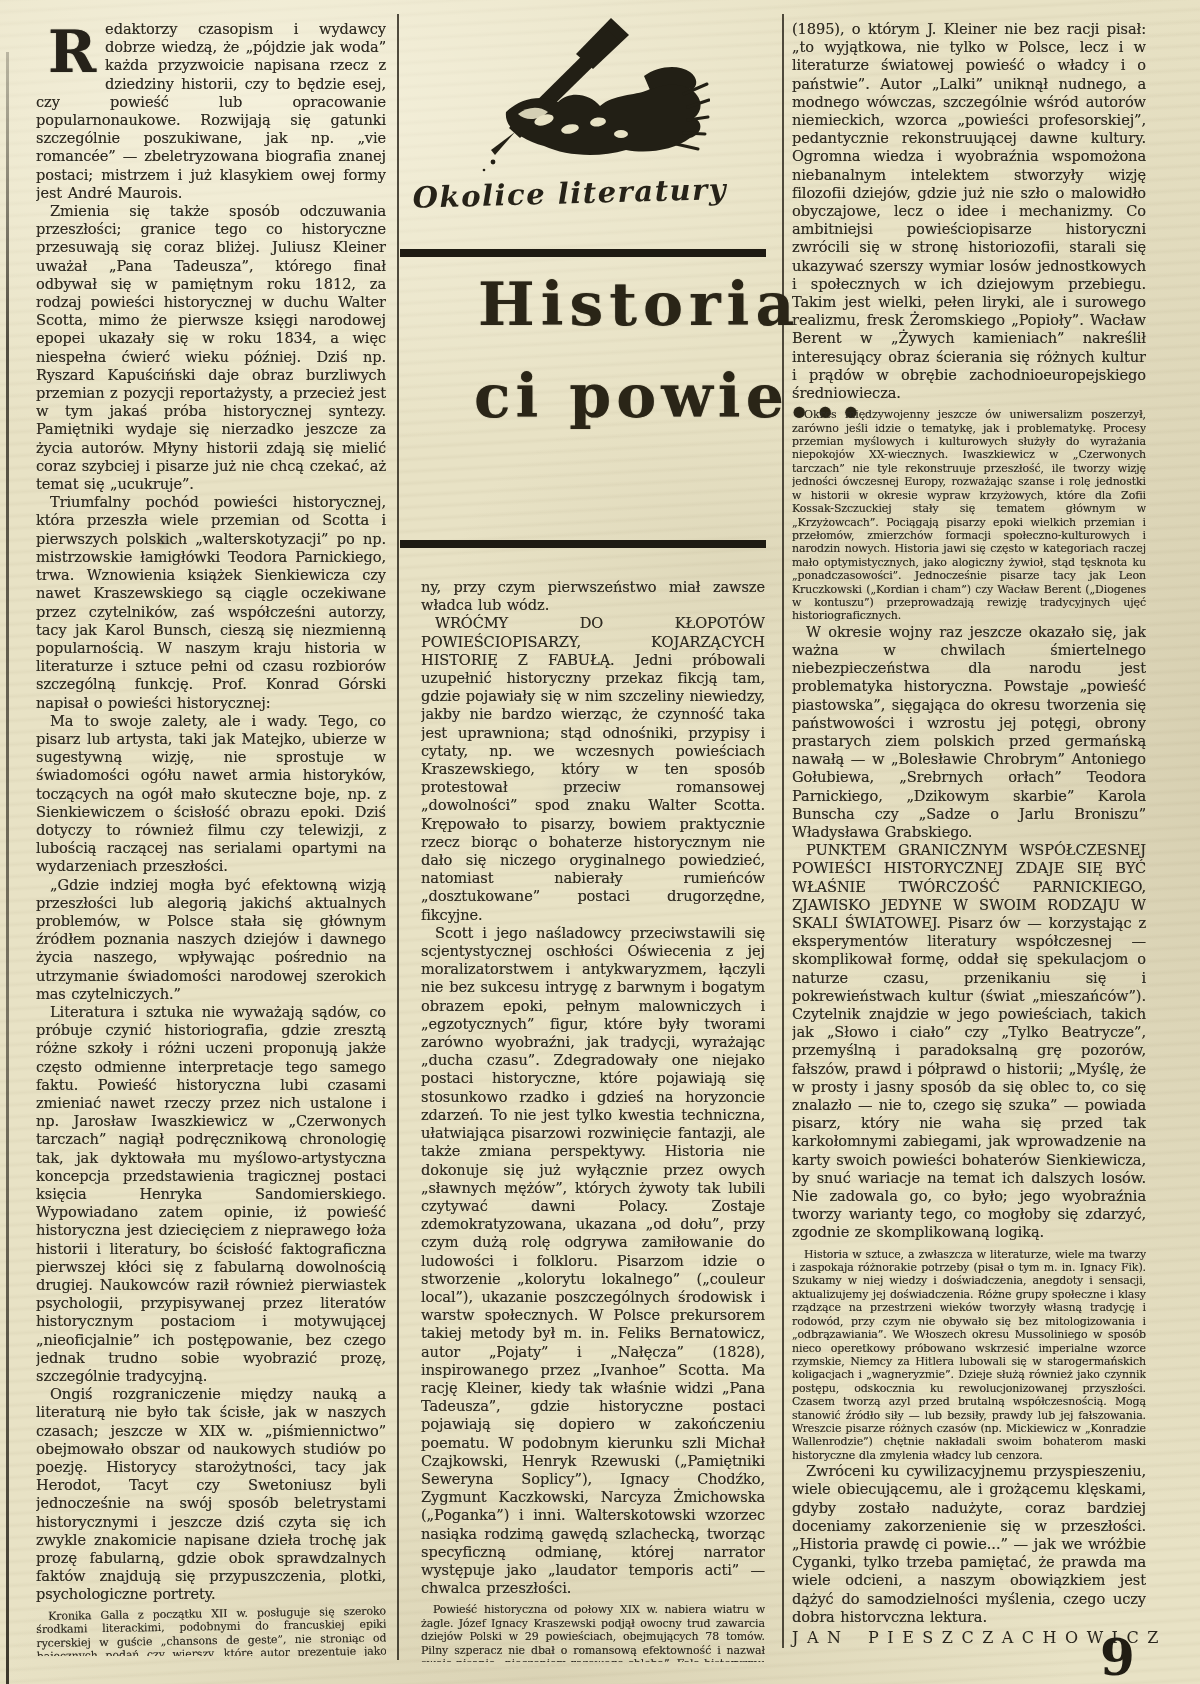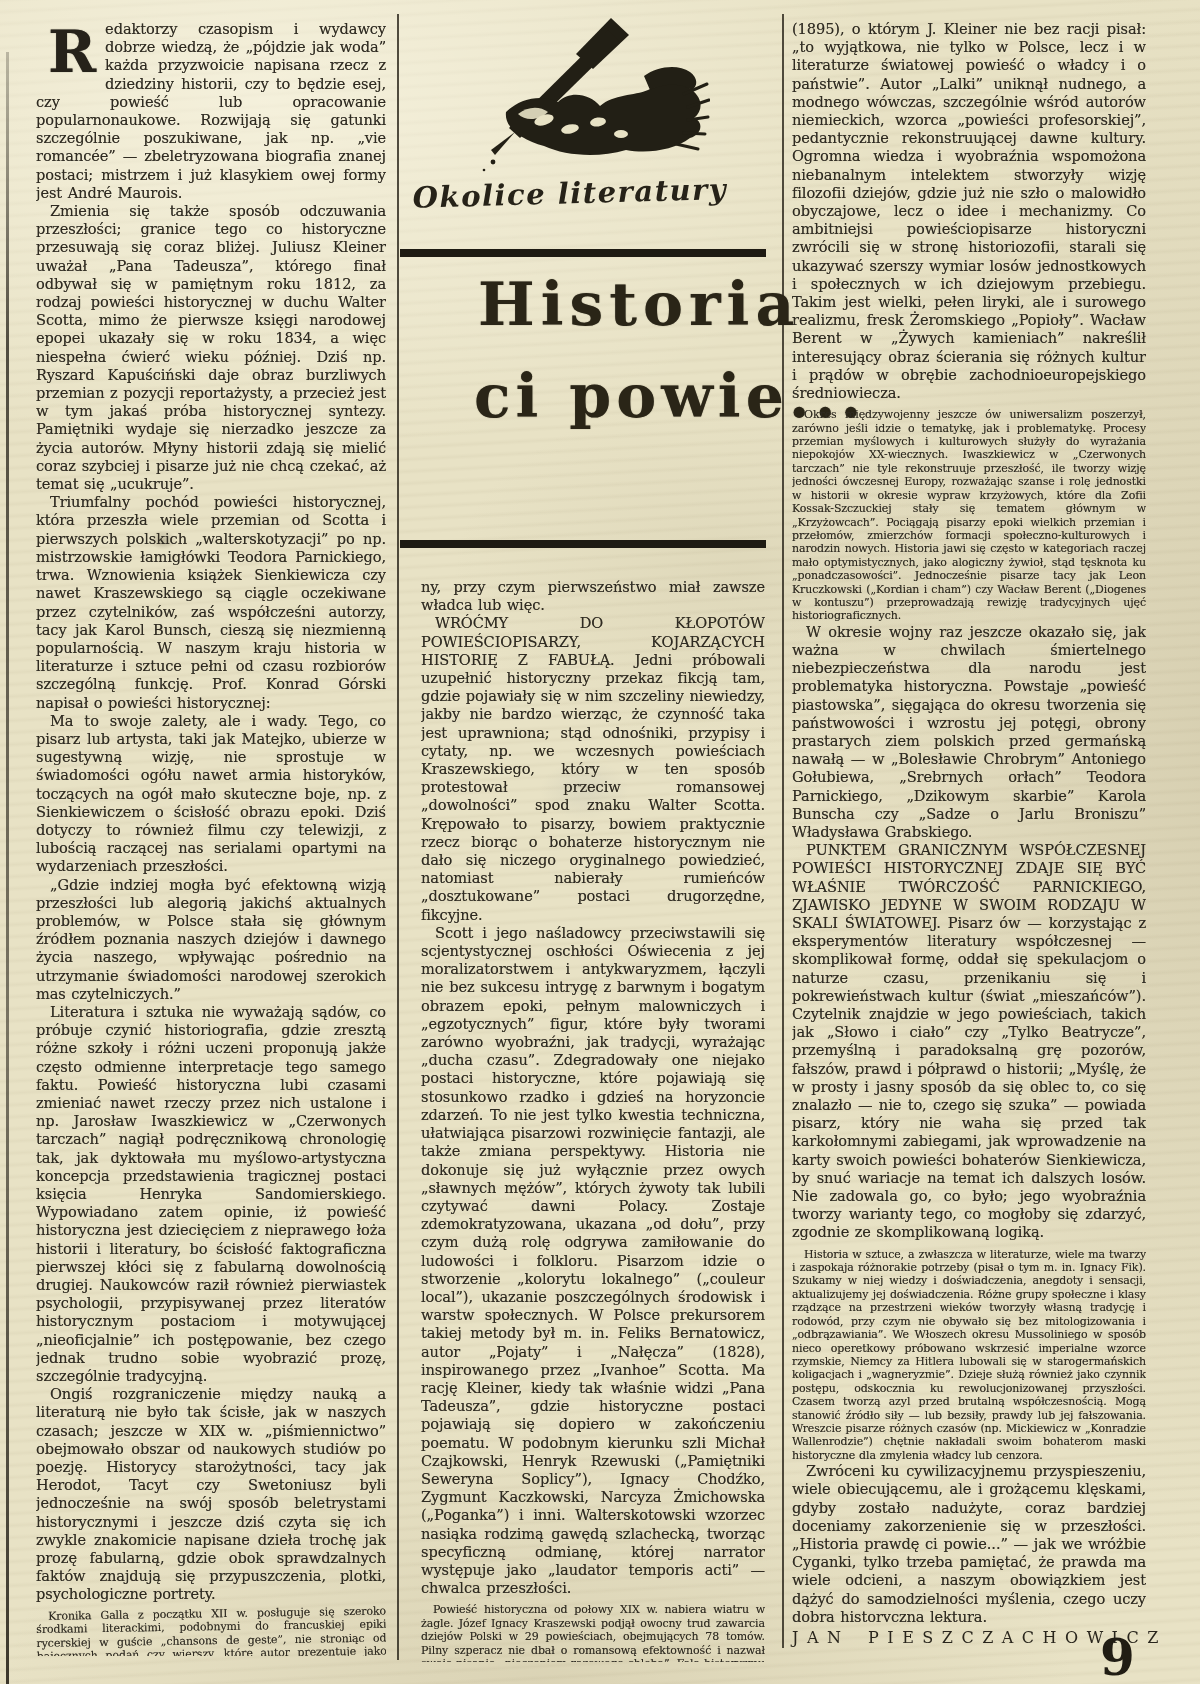--- a/index.html
+++ b/index.html
@@ -169,21 +169,21 @@
     <div class="script">Okolice literatury</div>
     <div class="hrule hrule-top"></div>
     <h1 class="title">
       <span class="t1">Historia</span>
       <span class="t3">ci powie...</span>
     </h1>
     <div class="hrule hrule-bottom"></div>
   </header>
 
   <section class="col col-mid">
-    <p class="para flush">ny, przy czym pierwszeństwo miał zawsze władca lub więc.</p>
+    <p class="para flush">ny, przy czym pierwszeństwo miał zawsze władca lub wódz.</p>
     <p class="para">WRÓĆMY DO KŁOPOTÓW POWIEŚCIOPISARZY, KOJARZĄCYCH HISTORIĘ Z FABUŁĄ. Jedni próbowali uzupełnić historyczny przekaz fikcją tam, gdzie pojawiały się w nim szczeliny niewiedzy, jakby nie bardzo wierząc, że czynność taka jest uprawniona; stąd odnośniki, przypisy i cytaty, np. we wczesnych powieściach Kraszewskiego, który w ten sposób protestował przeciw romansowej „dowolności” spod znaku Walter Scotta. Krępowało to pisarzy, bowiem praktycznie rzecz biorąc o bohaterze historycznym nie dało się niczego oryginalnego powiedzieć, natomiast nabierały rumieńców „dosztukowane” postaci drugorzędne, fikcyjne.</p>
     <p class="para">Scott i jego naśladowcy przeciwstawili się scjentystycznej oschłości Oświecenia z jej moralizatorstwem i antykwaryzmem, łączyli nie bez sukcesu intrygę z barwnym i bogatym obrazem epoki, pełnym malowniczych i „egzotycznych” figur, które były tworami zarówno wyobraźni, jak tradycji, wyrażając „ducha czasu”. Zdegradowały one niejako postaci historyczne, które pojawiają się stosunkowo rzadko i gdzieś na horyzoncie zdarzeń. To nie jest tylko kwestia techniczna, ułatwiająca pisarzowi rozwinięcie fantazji, ale także zmiana perspektywy. Historia nie dokonuje się już wyłącznie przez owych „sławnych mężów”, których żywoty tak lubili czytywać dawni Polacy. Zostaje zdemokratyzowana, ukazana „od dołu”, przy czym dużą rolę odgrywa zamiłowanie do ludowości i folkloru. Pisarzom idzie o stworzenie „kolorytu lokalnego” („couleur local”), ukazanie poszczególnych środowisk i warstw społecznych. W Polsce prekursorem takiej metody był m. in. Feliks Bernatowicz, autor „Pojaty” i „Nałęcza” (1828), inspirowanego przez „Ivanhoe” Scotta. Ma rację Kleiner, kiedy tak właśnie widzi „Pana Tadeusza”, gdzie historyczne postaci pojawiają się dopiero w zakończeniu poematu. W podobnym kierunku szli Michał Czajkowski, Henryk Rzewuski („Pamiętniki Seweryna Soplicy”), Ignacy Chodźko, Zygmunt Kaczkowski, Narcyza Żmichowska („Poganka”) i inni. Walterskotowski wzorzec nasiąka rodzimą gawędą szlachecką, tworząc specyficzną odmianę, której narrator występuje jako „laudator temporis acti” — chwalca przeszłości.</p>
     <p class="para small">Powieść historyczna od połowy XIX w. nabiera wiatru w żagle. Józef Ignacy Kraszewski podjął owocny trud zawarcia dziejów Polski w 29 powieściach, obejmujących 78 tomów. Pilny szperacz nie dbał o romansową efektowność i nazwał swoje pisanie „pieczeniem razowego chleba”. Fala historyzmu osiągnęła apogeum, gdy w 1883 r. Sienkiewicz rozpoczął drukować w „Słowie” „Ogniem i mieczem”, dając początek „Trylogii”. Te przygodowo-historyczne powieści, na które zapewne oddziaływał m. in. Aleksander Dumas, nie tylko „krzepiły serca”, ale i zawładnęły wyobraźnią czytelników z niespotykaną siłą. Roje ilustratorów kreśliły wizerunki Wołodyjowskiego, Skrzetuskiego, Oleńki czy Kmicica, przesyłano sobie karty pocztowe ozdobione owymi rycinami. Sienkiewicz osiągnął światowy sukces przy pomocy „Quo vadis”, za które otrzymał Nagrodę Nobla.</p>
 
   </section>
 
   <section class="col col-right">
     <p class="para flush">(1895), o którym J. Kleiner nie bez racji pisał: „to wyjątkowa, nie tylko w Polsce, lecz i w literaturze światowej powieść o władcy i o państwie”. Autor „Lalki” uniknął nudnego, a modnego wówczas, szczególnie wśród autorów niemieckich, wzorca „powieści profesorskiej”, pedantycznie rekonstruującej dawne kultury. Ogromna wiedza i wyobraźnia wspomożona niebanalnym intelektem stworzyły wizję filozofii dziejów, gdzie już nie szło o malowidło obyczajowe, lecz o idee i mechanizmy. Co ambitniejsi powieściopisarze historyczni zwrócili się w stronę historiozofii, starali się ukazywać szerszy wymiar losów jednostkowych i społecznych w ich dziejowym przebiegu. Takim jest wielki, pełen liryki, ale i surowego realizmu, fresk Żeromskiego „Popioły”. Wacław Berent w „Żywych kamieniach” nakreślił interesujący obraz ścierania się różnych kultur i prądów w obrębie zachodnioeuropejskiego średniowiecza.</p>
     <p class="para small">Okres międzywojenny jeszcze ów uniwersalizm poszerzył, zarówno jeśli idzie o tematykę, jak i problematykę. Procesy przemian myślowych i kulturowych służyły do wyrażania niepokojów XX-wiecznych. Iwaszkiewicz w „Czerwonych tarczach” nie tyle rekonstruuje przeszłość, ile tworzy wizję jedności ówczesnej Europy, rozważając szanse i rolę jednostki w historii w okresie wypraw krzyżowych, które dla Zofii Kossak-Szczuckiej stały się tematem głównym w „Krzyżowcach”. Pociągają pisarzy epoki wielkich przemian i przełomów, zmierzchów formacji społeczno-kulturowych i narodzin nowych. Historia jawi się często w kategoriach raczej mało optymistycznych, jako alogiczny żywioł, stąd tęsknota ku „ponadczasowości”. Jednocześnie pisarze tacy jak Leon Kruczkowski („Kordian i cham”) czy Wacław Berent („Diogenes w kontuszu”) przeprowadzają rewizję tradycyjnych ujęć historiograficznych.</p>
     <p class="para">W okresie wojny raz jeszcze okazało się, jak ważna w chwilach śmiertelnego niebezpieczeństwa dla narodu jest problematyka historyczna. Powstaje „powieść piastowska”, sięgająca do okresu tworzenia się państwowości i wzrostu jej potęgi, obrony prastarych ziem polskich przed germańską nawałą — w „Bolesławie Chrobrym” Antoniego Gołubiewa, „Srebrnych orłach” Teodora Parnickiego, „Dzikowym skarbie” Karola Bunscha czy „Sadze o Jarlu Broniszu” Władysława Grabskiego.</p>

